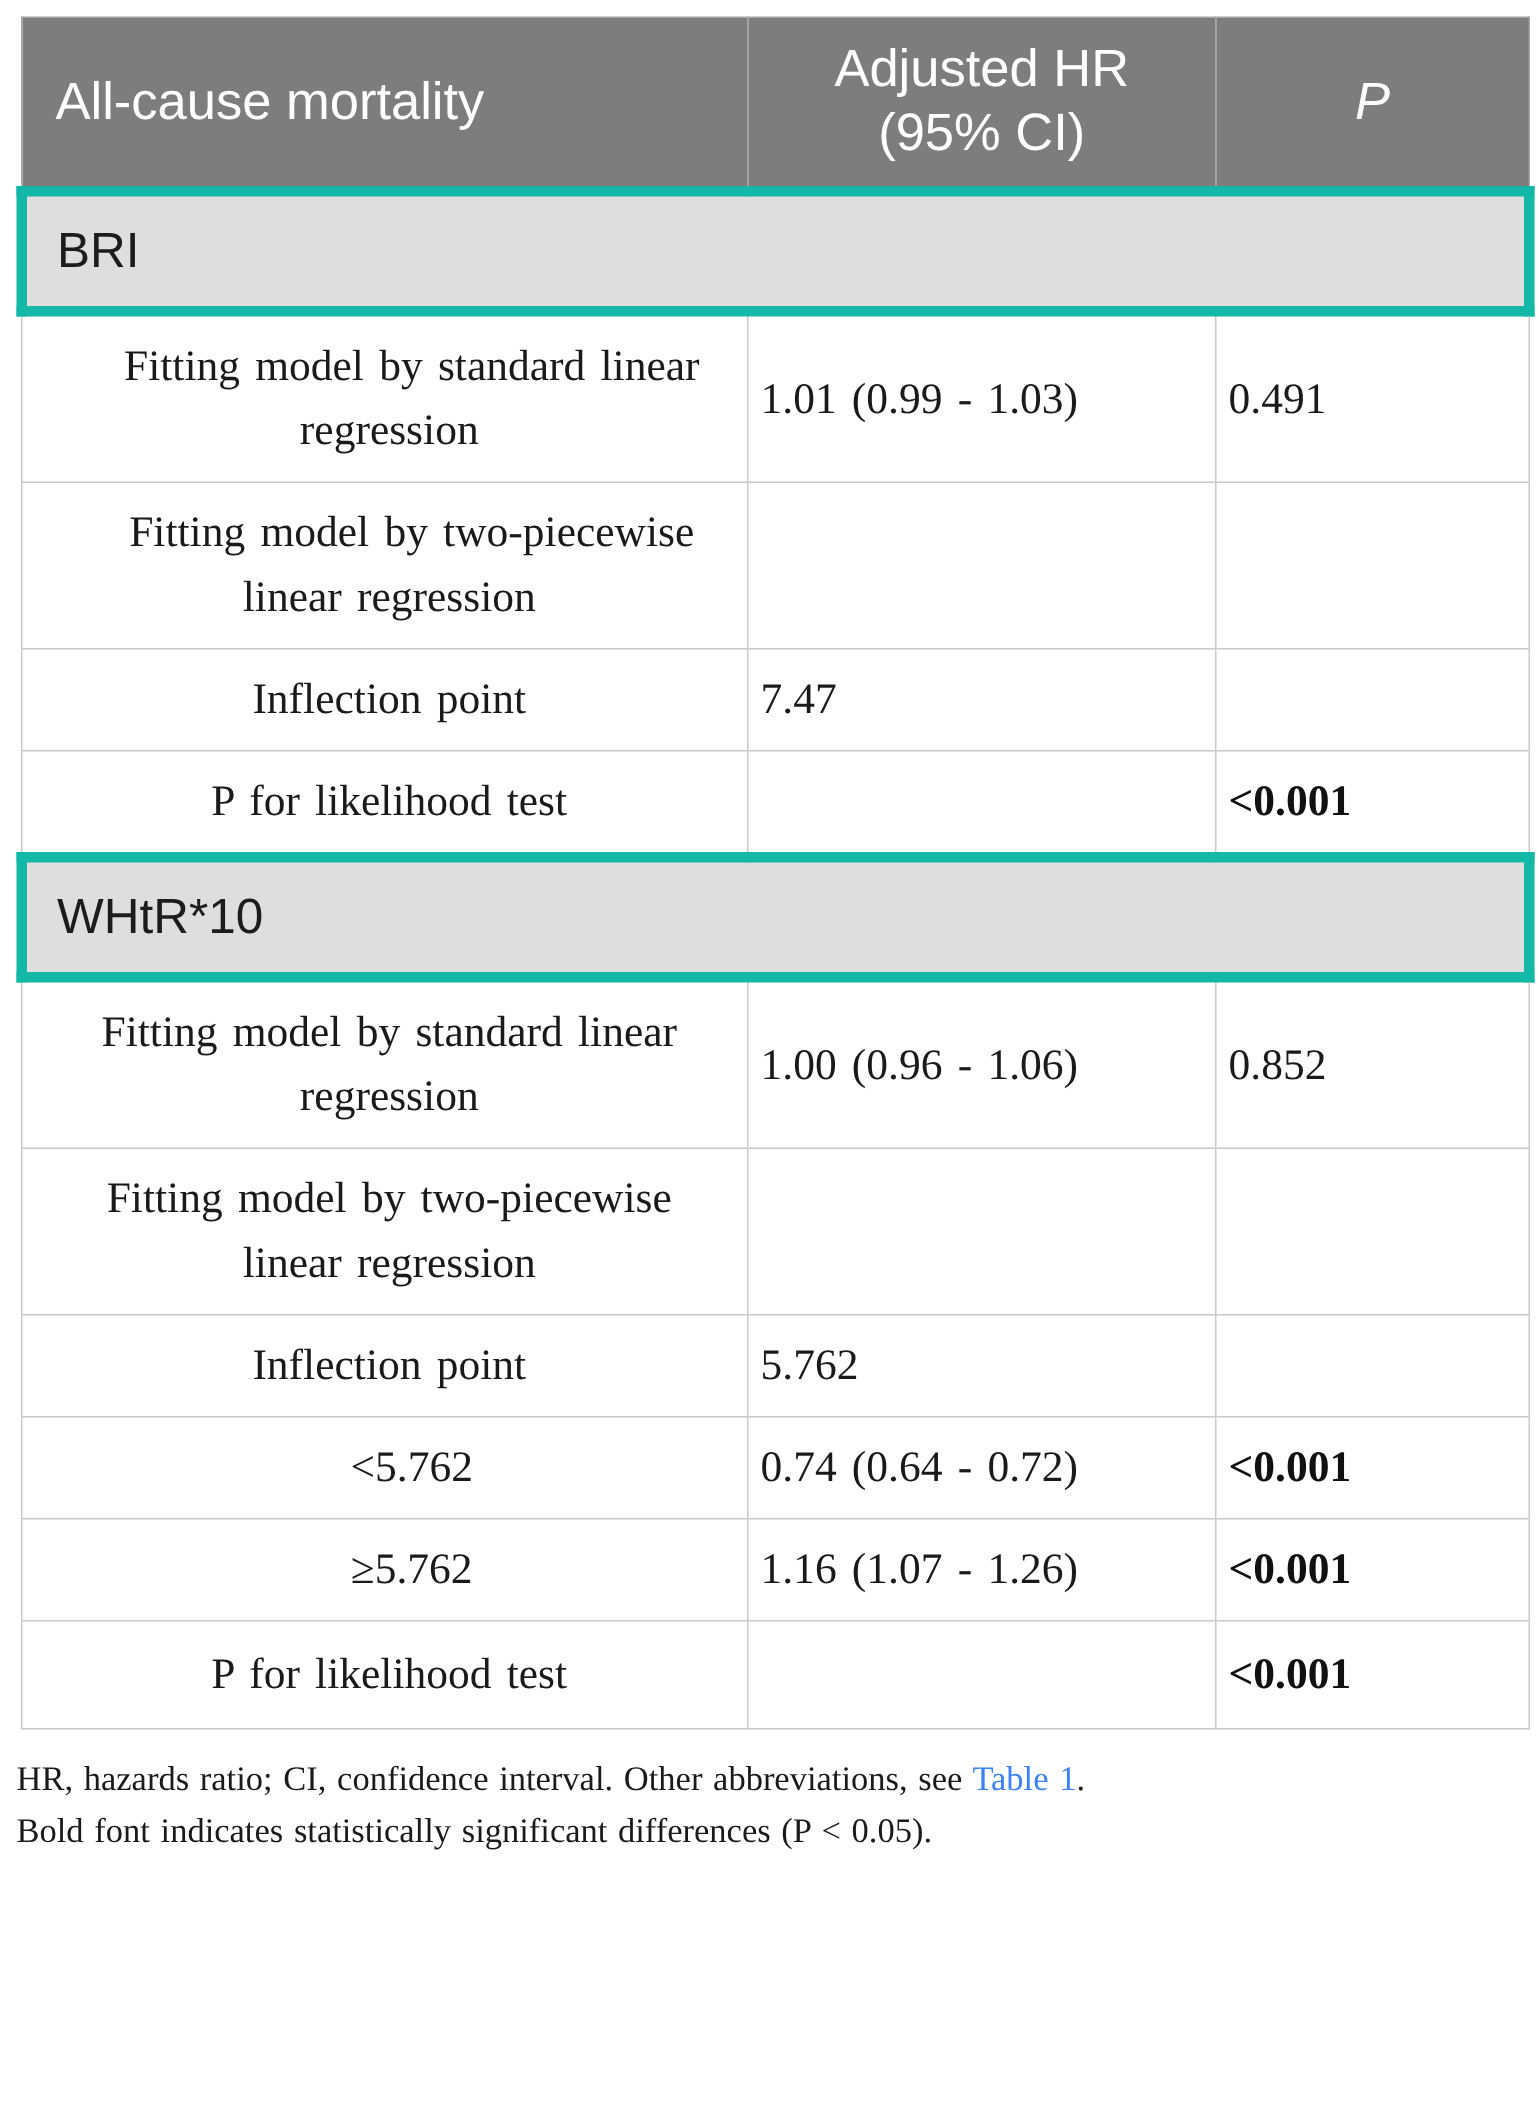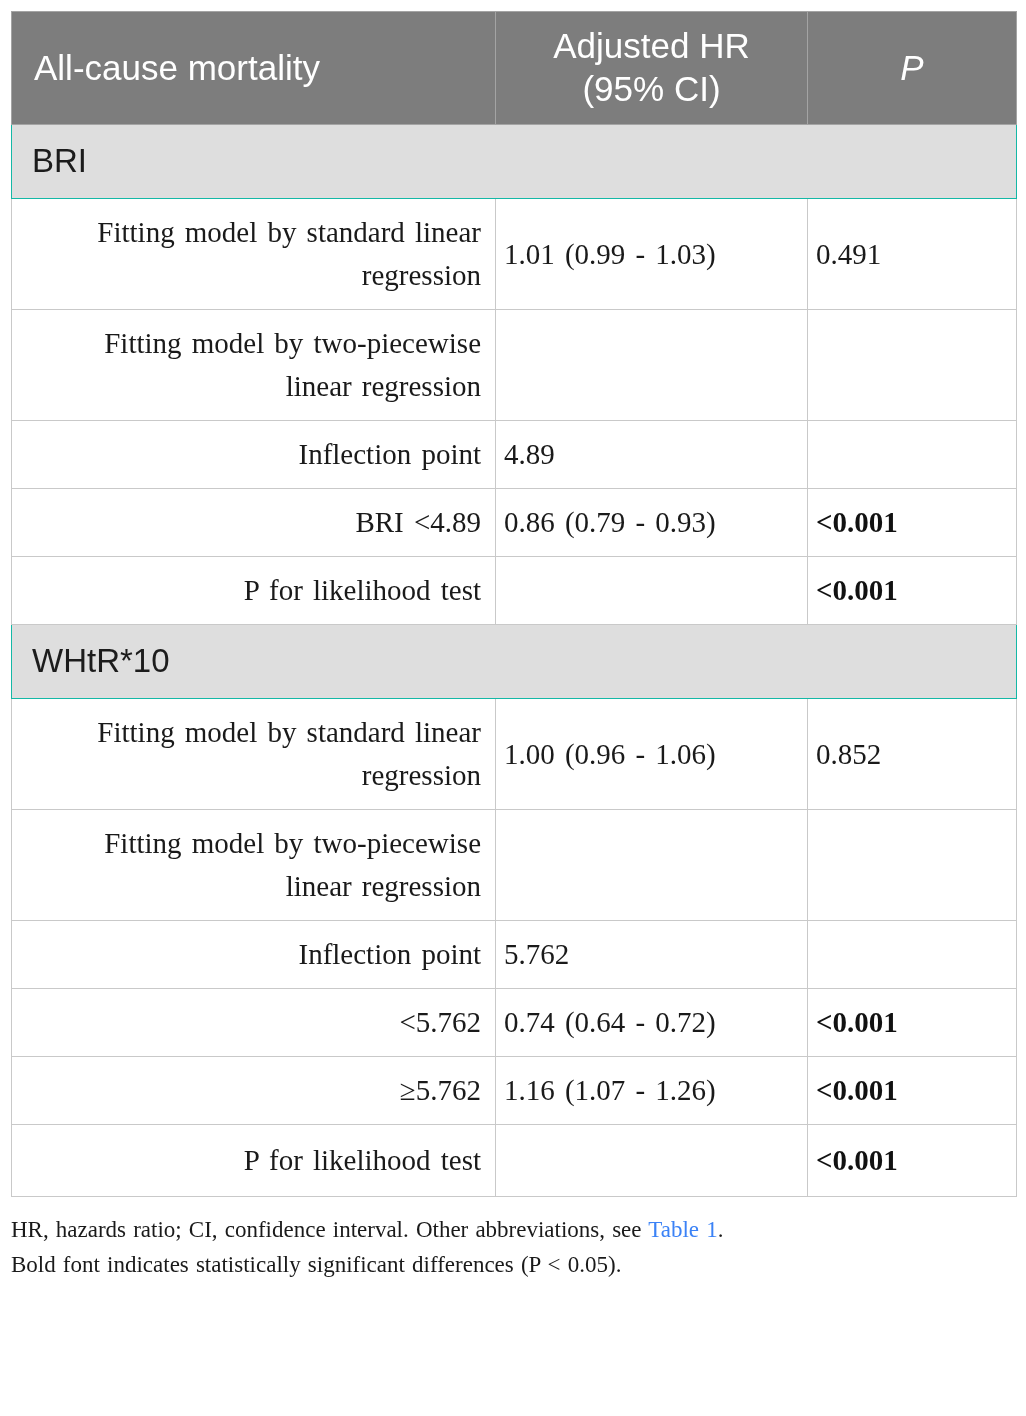--- a/index.html
+++ b/index.html
@@ -48,34 +48,34 @@
 
   
   tr.band td {
     background: #dedede;
     font-family: "Liberation Sans", sans-serif;
     font-size: 33px;
     color: #1c1c1c;
     height: 71px;
     padding-left: 20px;
     vertical-align: middle;
-    border: 1px solid #14b8a6;
+    border: 7px solid #14b8a6;
   }
 
   
   td {
     border: 1px solid #c9c9c9;
     vertical-align: middle;
     font-size: 29px;
     line-height: 1.48;
     word-spacing: 0.10em;
     background: #ffffff;
   }
   td.lbl {
-    text-align: right;
+    text-align: center;
     padding: 6px 14px 6px 20px;
   }
   td.lbl.indent { text-indent: 30px; }
   td.hrv, td.pv {
     text-align: left;
     padding: 6px 8px;
   }
   td.pv.bold { font-weight: 700; color: #111111; }
   tr.h-tall td { height: 98px; }
   tr.h-std  td { height: 55px; }
@@ -127,27 +127,22 @@
         <td class="hrv">1.01 (0.99 - 1.03)</td>
         <td class="pv">0.491</td>
       </tr>
       <tr class="h-tall">
         <td class="lbl indent">Fitting model by two-piecewise linear regression</td>
         <td class="hrv"></td>
         <td class="pv"></td>
       </tr>
       <tr class="h-std">
         <td class="lbl">Inflection point</td>
-        <td class="hrv">4.89</td>
+        <td class="hrv">7.47</td>
         <td class="pv"></td>
-      </tr>
-      <tr class="h-std">
-        <td class="lbl">BRI &lt;4.89</td>
-        <td class="hrv">0.86 (0.79 - 0.93)</td>
-        <td class="pv bold">&lt;0.001</td>
       </tr>
       <tr class="h-std">
         <td class="lbl">P for likelihood test</td>
         <td class="hrv"></td>
         <td class="pv bold">&lt;0.001</td>
       </tr>
       <tr class="band">
         <td colspan="3">WHtR*10</td>
       </tr>
       <tr class="h-tall">

